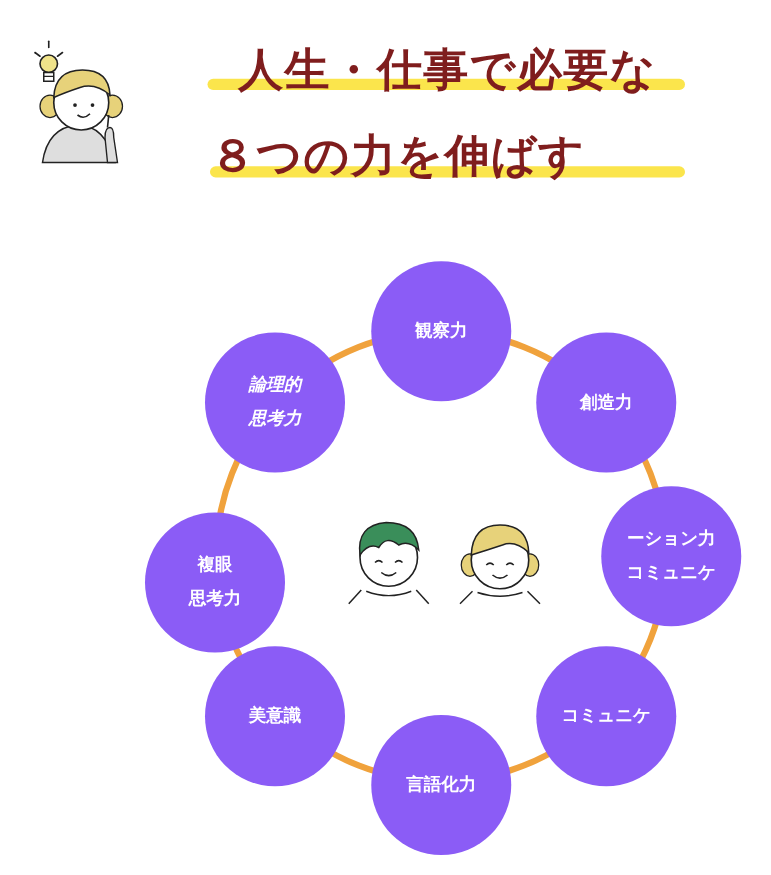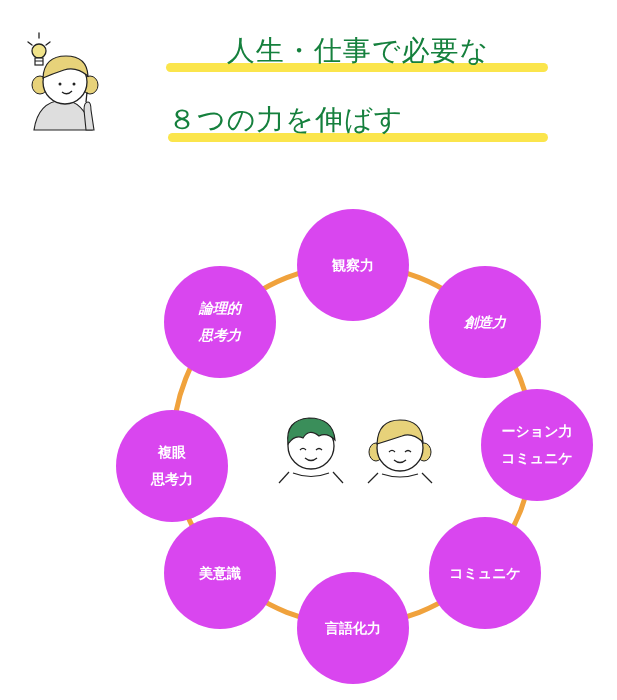--- a/index.html
+++ b/index.html
@@ -1,24 +1,24 @@
 <!DOCTYPE html>
 <html><head>
 <meta charset="utf-8">
 <style>
   html, body { margin:0; padding:0; background:#ffffff; }
   body { width:617px; height:700px; position:relative; overflow:hidden;
          font-family:"DejaVu Sans", "Liberation Sans", sans-serif; }
-  .title-text { position:absolute; font-size:28px; font-weight:normal; color:#15803d;
+  .title-text { position:absolute; font-size:36px; font-weight:bold; color:#7f1d1d;
                 letter-spacing:1px; white-space:nowrap; z-index:2; }
   .underline { position:absolute; height:9px; border-radius:5px; background:#fbe54c; z-index:1; }
   .illust { position:absolute; }
   .ring { position:absolute; left:0; top:0; }
   .node { position:absolute; width:112px; height:112px; border-radius:50%;
-          background:#d946ef; color:#ffffff; display:flex; flex-direction:column;
+          background:#8b5cf6; color:#ffffff; display:flex; flex-direction:column;
           align-items:center; justify-content:center; font-size:14px; font-weight:bold;
           line-height:27px; text-align:right; }
   .node span { display:block; }
 </style>
 </head>
 <body>
 
 <svg class="illust" style="left:14px;top:30px;" width="95" height="105" viewBox="0 0 95 105">
 
   <g stroke="#222" stroke-width="1.3" fill="none" stroke-linecap="round">
@@ -78,21 +78,21 @@
   <path d="M41 42 Q44 39 47 42" fill="none" stroke="#222" stroke-width="1.2"></path>
   <path d="M30 50 Q36 55 42 50" fill="none" stroke="#222" stroke-width="1.3"></path>
   <path d="M4 73 L14 63" stroke="#222" stroke-width="1.2"></path>
   <path d="M68 73 L58 63" stroke="#222" stroke-width="1.2"></path>
   <path d="M18 64 Q36 70 54 64" fill="none" stroke="#222" stroke-width="1.1"></path>
 </svg>
 
 <div class="node" style="left:297px;top:209px;">
   <span>観察力</span>
 </div>
-<div class="node" style="left:429px;top:266px;font-style:italic;">
+<div class="node" style="left:429px;top:266px;">
   <span>創造力</span>
 </div>
 <div class="node" style="left:481px;top:389px;">
   <span>ーション力</span>
   <span>コミュニケ</span>
 </div>
 <div class="node" style="left:429px;top:517px;">
   <span>コミュニケ</span>
 </div>
 <div class="node" style="left:297px;top:572px;">

